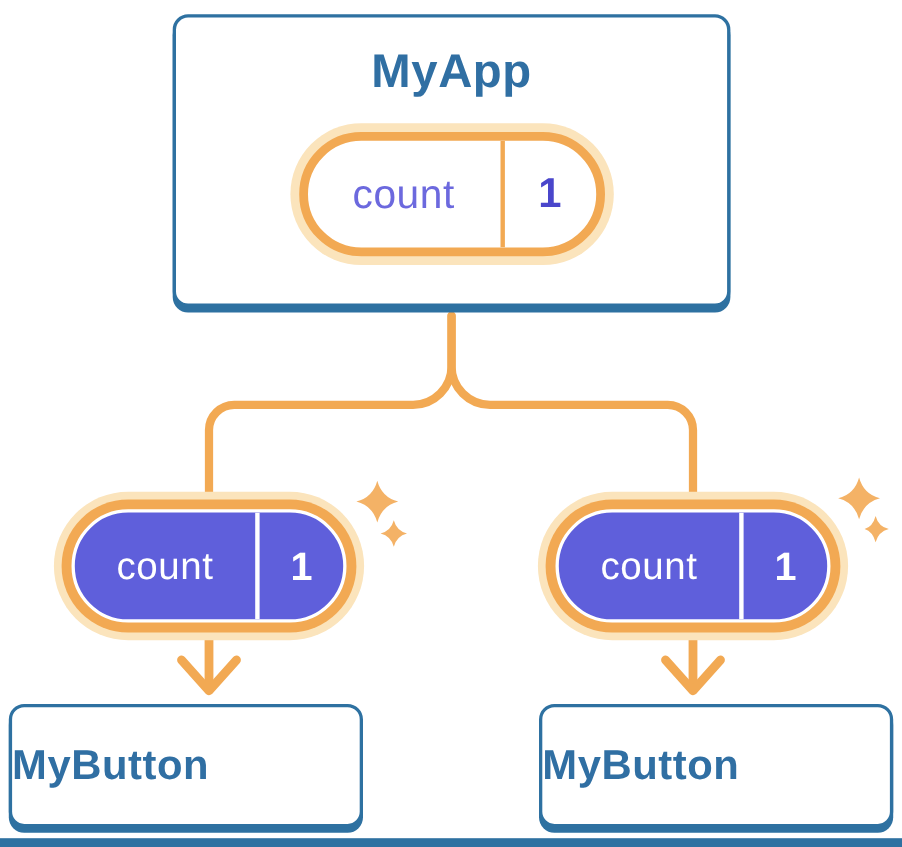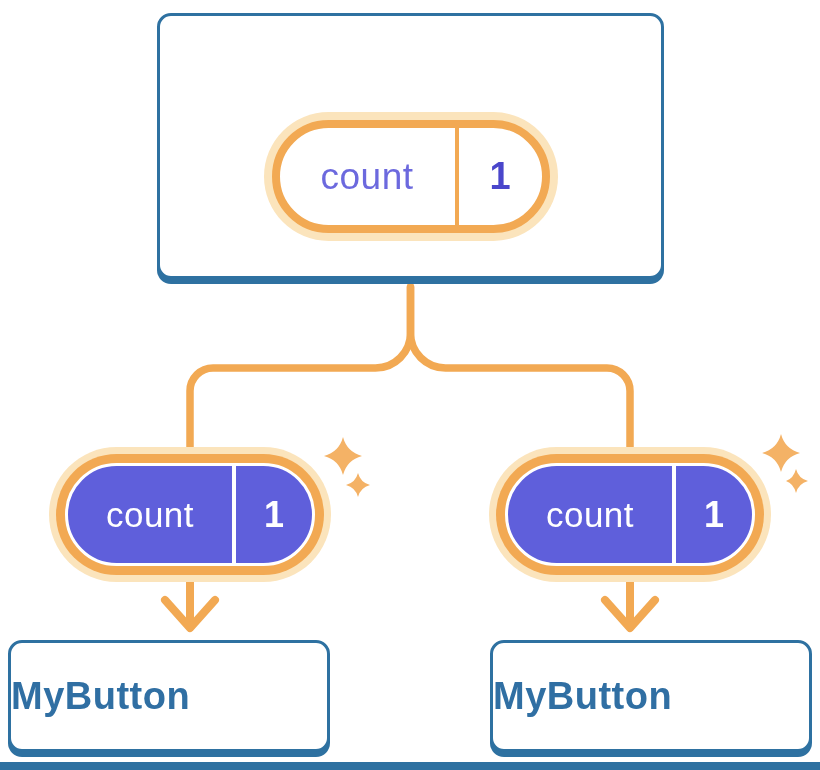--- a/index.html
+++ b/index.html
@@ -72,20 +72,21 @@
       <path class="sparkle" d="M343 437 Q347 452 362 456 Q347 460 343 475 Q339 460 324 456 Q339 452 343 437 Z"></path>
       <path class="sparkle" d="M358 473 Q360.5 482.5 370 485 Q360.5 487.5 358 497 Q355.5 487.5 346 485 Q355.5 482.5 358 473 Z"></path>
     </g>
     <g>
       <path class="sparkle" d="M781 434 Q785 449 800 453 Q785 457 781 472 Q777 457 762 453 Q777 449 781 434 Z"></path>
       <path class="sparkle" d="M796 469 Q798.5 478.5 808 481 Q798.5 483.5 796 493 Q793.5 483.5 786 481 Q793.5 478.5 796 469 Z"></path>
     </g>
   </svg>
 
   <div class="comp-card app-card">
+    <div class="comp-title app-title">MyApp</div>
     <div class="state-pill-light">
       <div class="cell-name">count</div>
       <div class="divider"></div>
       <div class="cell-value">1</div>
     </div>
   </div>
 
   <div class="state-pill-solid left">
     <div class="cell-name">count</div>
     <div class="divider"></div>

